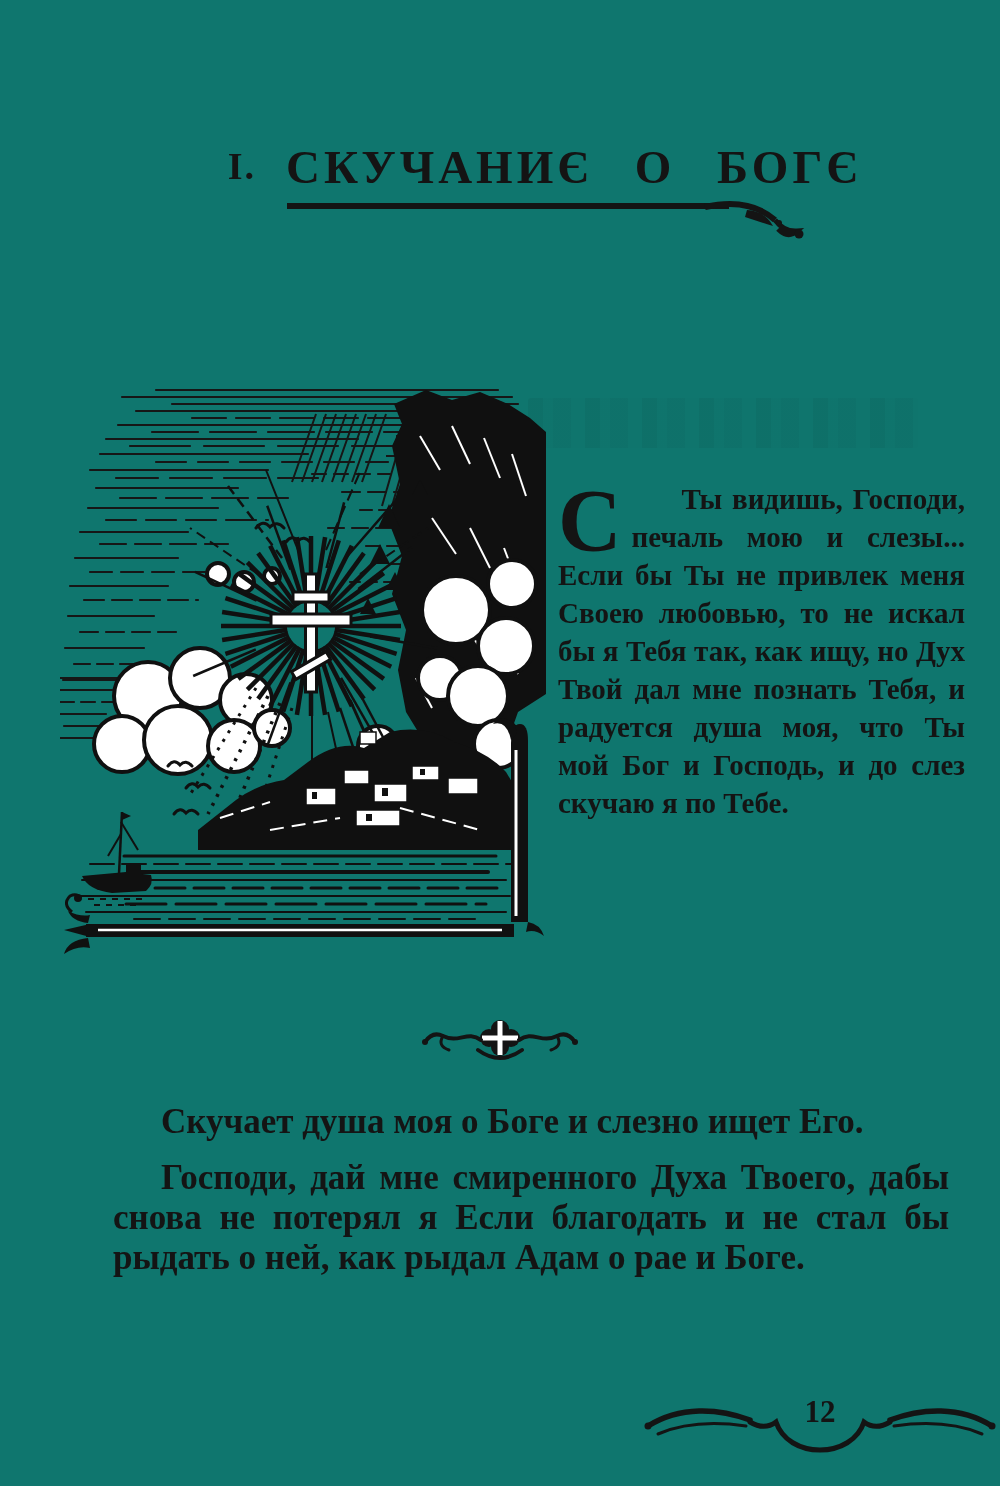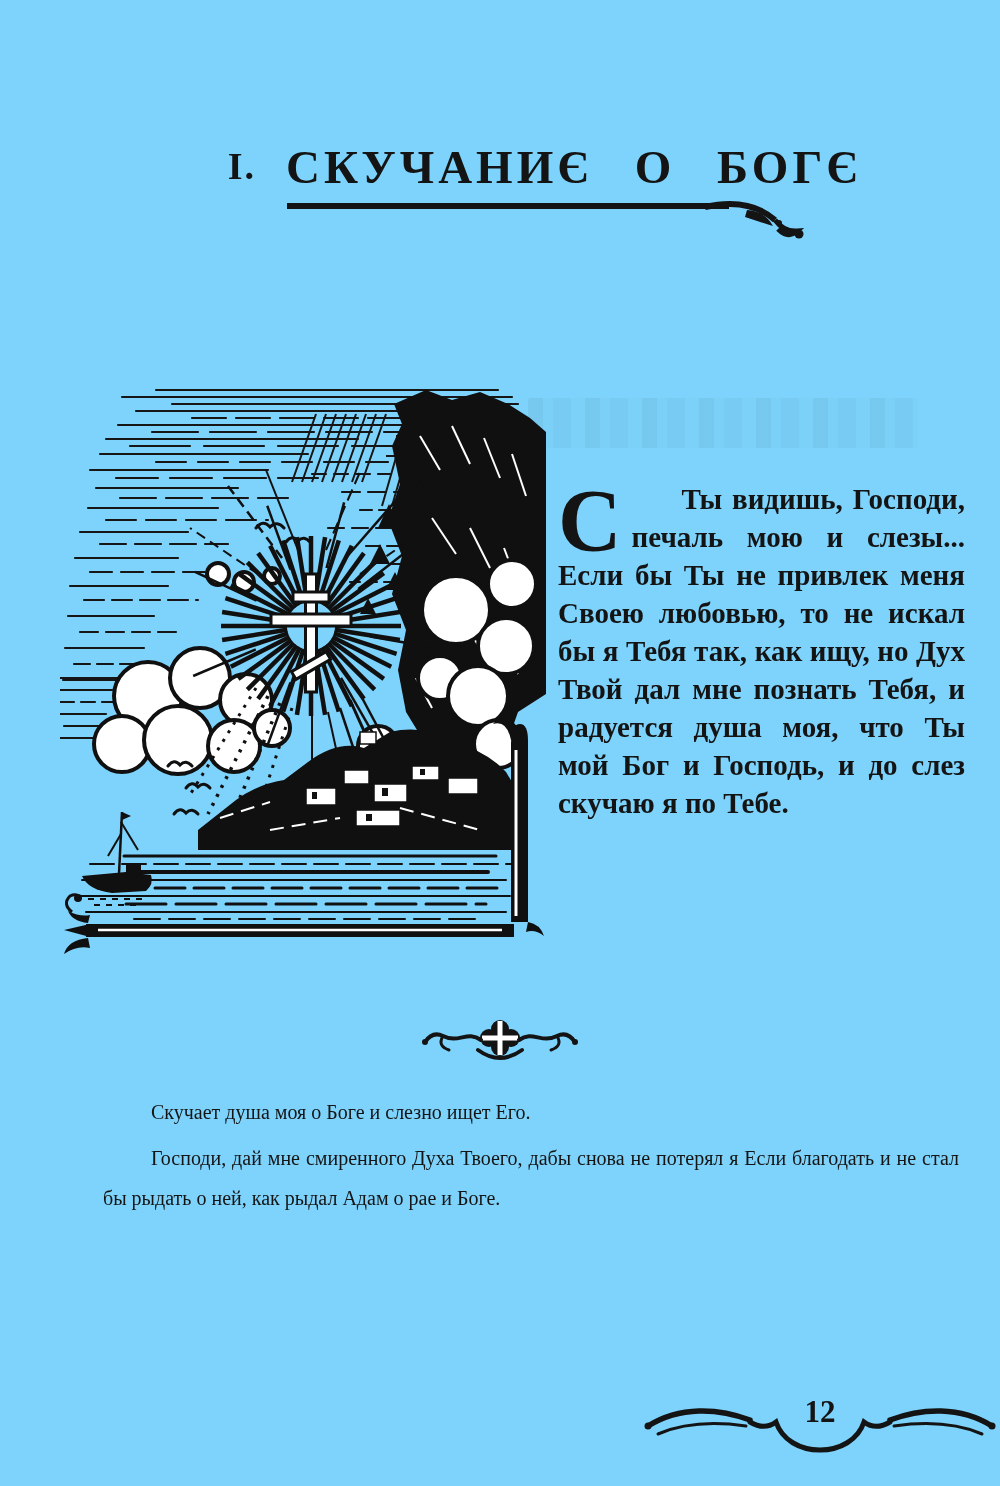--- a/index.html
+++ b/index.html
@@ -1,18 +1,18 @@
 <!DOCTYPE html>
 <html lang="ru"><head>
 <meta charset="utf-8">
 <style>
   html,body{margin:0;padding:0;background:#e8e8e8;}
   .page{
     position:relative;width:1000px;height:1486px;margin:0 auto;
-    background:#7dd3fc;color:#141414;overflow:hidden;
+    background:#0f766e;color:#141414;overflow:hidden;
     font-family:"Liberation Serif","DejaVu Serif",serif;
   }
   
   .header{position:absolute;top:140px;left:0;width:100%;text-align:center;padding-left:90px;box-sizing:border-box;}
   .chapter-numeral{font-weight:700;font-size:38px;letter-spacing:2px;margin-right:30px;vertical-align:4px;}
   .chapter-title{font-weight:700;font-size:47px;letter-spacing:4px;word-spacing:26px;}
   .title-flourish{display:block;margin:4px auto 0;}
   
   .ghost{position:absolute;left:528px;top:398px;width:390px;height:50px;
     background:repeating-linear-gradient(90deg,
@@ -23,21 +23,21 @@
   .section1{position:absolute;left:97px;top:378px;width:868px;}
   .fig{float:left;width:492px;height:600px;margin:0 6px 0 -37px;}
   .section1 p{margin:0;text-align:justify;font-weight:700;font-size:29px;line-height:38px;}
   .p1{padding-top:102px;}
   .p2{text-indent:50px;}
   .dropcap{float:left;font-weight:700;font-size:88px;line-height:64px;padding:9px 10px 0 0;}
   
   .divider{position:absolute;top:1014px;left:0;width:100%;text-align:center;}
   
   .section2{position:absolute;left:97px;top:1086px;width:868px;}
-  .section2 p{margin:6px;text-align:justify;text-indent:48px;font-weight:400;font-size:20px;line-height:40px;}
+  .section2 p{margin:16px;text-align:justify;text-indent:48px;font-weight:700;font-size:35px;line-height:40px;}
   
   .footer{position:absolute;top:1392px;left:0;width:100%;display:flex;justify-content:flex-end;}
   .footer-inner{position:relative;width:360px;height:70px;}
   .footer-inner svg{position:absolute;left:0;top:0;}
   .page-number{position:absolute;left:0;right:0;top:2px;text-align:center;font-weight:700;font-size:31px;}
 </style>
 </head>
 <body>
 
 <div class="page">

